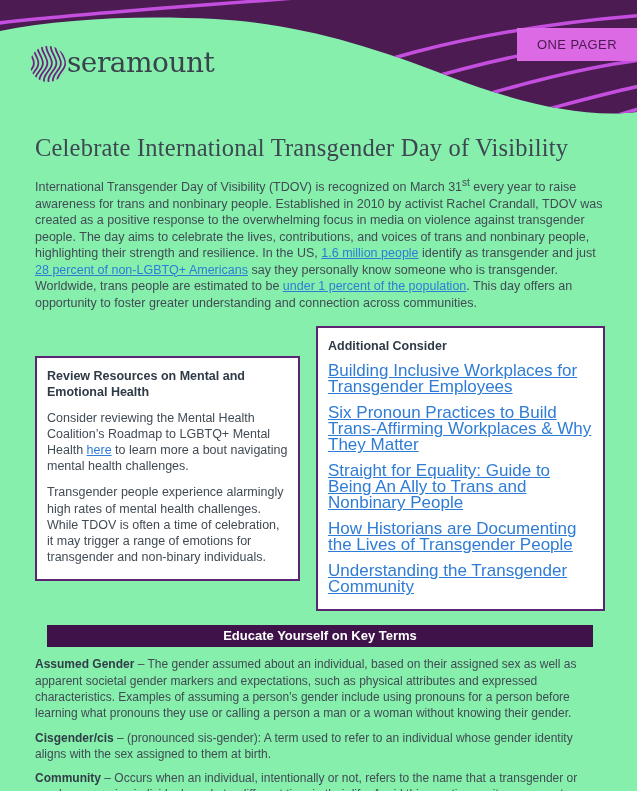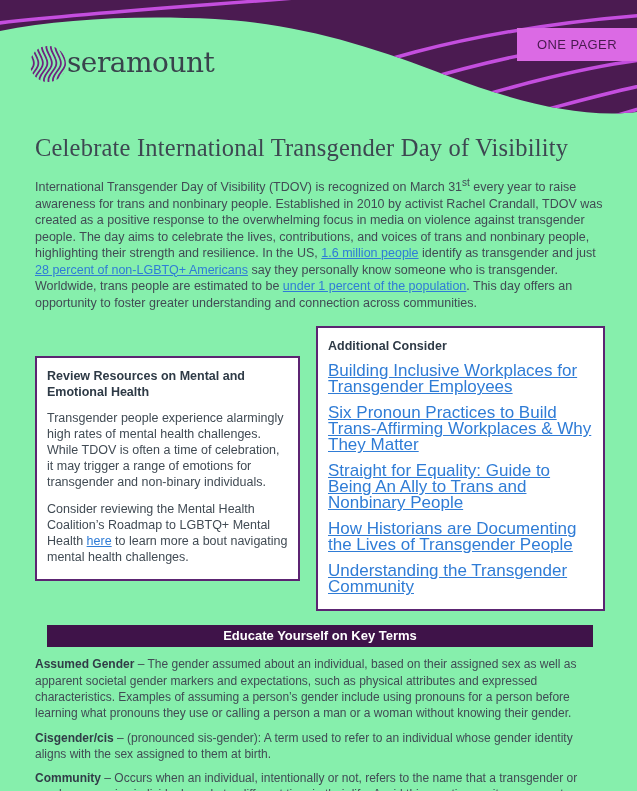--- a/index.html
+++ b/index.html
@@ -84,22 +84,22 @@
   <main class="content">
 
     <h1 class="title">Celebrate International Transgender Day of Visibility</h1>
 
     <p class="intro"><span>International Transgender Day of Visibility (TDOV) is recognized on March 31</span><sup>st</sup><span> every year to raise awareness for trans and nonbinary people. Established in 2010 by activist Rachel Crandall, TDOV was created as a positive response to the overwhelming focus in media on violence against transgender people. The day aims to celebrate the lives, contributions, and voices of trans and nonbinary people, highlighting their strength and resilience. In the US, </span><a href="#" class="link">1.6 million people</a><span> identify as transgender and just </span><a href="#" class="link">28 percent of non-LGBTQ+ Americans</a><span> say they personally know someone who is transgender. Worldwide, trans people are estimated to be </span><a href="#" class="link">under 1 percent of the population</a><span>. This day offers an opportunity to foster greater understanding and connection across communities.</span></p>
 
     <div class="boxes">
 
       <section class="box box-left">
         <h2>Review Resources on Mental and Emotional Health</h2>
+        <p><span>Consider reviewing the Mental Health Coalition’s Roadmap to LGBTQ+ Mental Health </span><a href="#" class="link">here</a><span> to learn more a bout navigating mental health challenges.</span></p>
         <p>Transgender people experience alarmingly high rates of mental health challenges. While TDOV is often a time of celebration, it may trigger a range of emotions for transgender and non-binary individuals.</p>
-        <p><span>Consider reviewing the Mental Health Coalition’s Roadmap to LGBTQ+ Mental Health </span><a href="#" class="link">here</a><span> to learn more a bout navigating mental health challenges.</span></p>
       </section>
 
       <section class="box box-right">
         <h2>Additional Consider</h2>
         <a href="#" class="link res-link">Building Inclusive Workplaces for Transgender Employees</a>
         <a href="#" class="link res-link">Six Pronoun Practices to Build Trans-Affirming Workplaces &amp; Why They Matter</a>
         <a href="#" class="link res-link">Straight for Equality: Guide to Being An Ally to Trans and Nonbinary People</a>
         <a href="#" class="link res-link">How Historians are Documenting the Lives of Transgender People</a>
         <a href="#" class="link res-link">Understanding the Transgender Community</a>
       </section>

